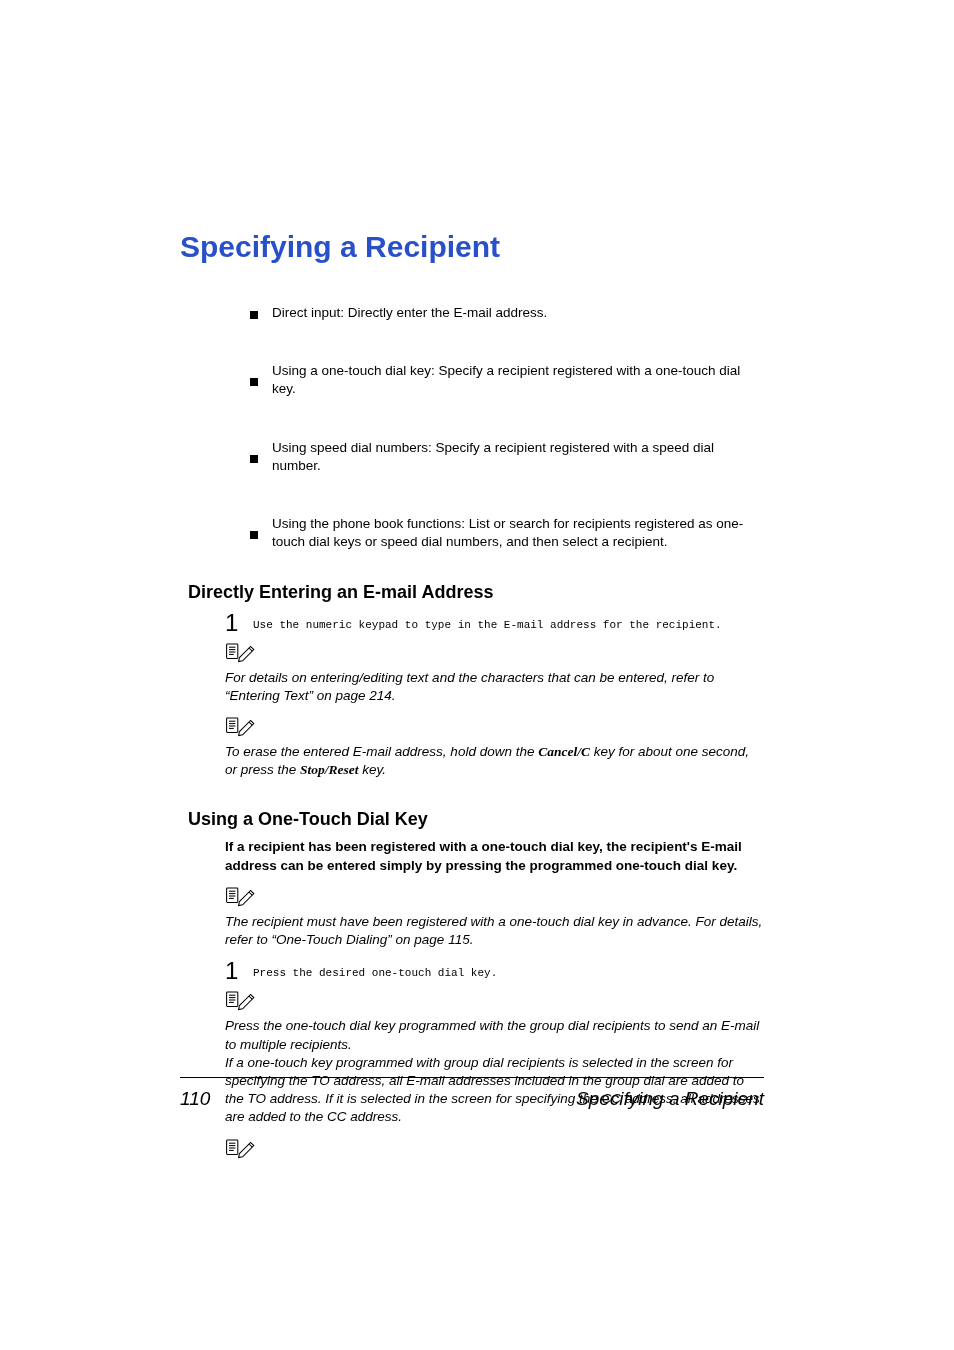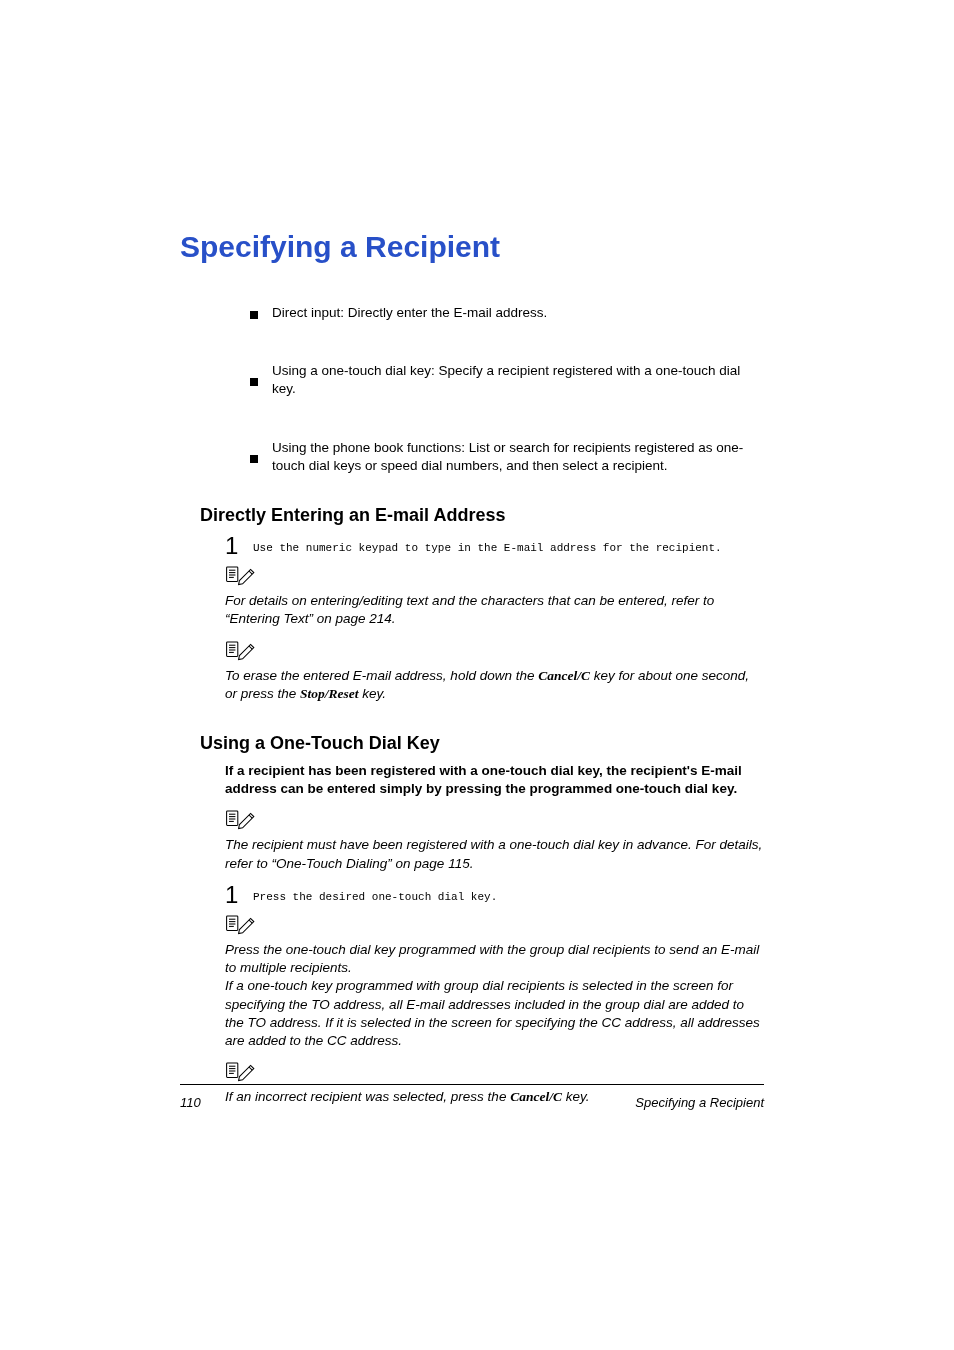--- a/index.html
+++ b/index.html
@@ -49,21 +49,21 @@
     }
     .bullet-text {
       font-size: 13.5px;
       line-height: 1.35;
     }
     .section-title {
       font-size: 18px;
       font-weight: bold;
       margin-top: 30px;
       margin-bottom: 8px;
-      margin-left: 20px;
+      margin-left: 8px;
     }
     .step {
       display: flex;
       align-items: flex-start;
       margin-left: 45px;
       margin-bottom: 6px;
     }
     .step-num {
       font-size: 24px;
       font-weight: normal;
@@ -114,21 +114,21 @@
     .footer {
       position: absolute;
       bottom: 240px;
       left: 180px;
       right: 190px;
       border-top: 1px solid #000;
       padding-top: 10px;
       display: flex;
       justify-content: space-between;
       font-style: italic;
-      font-size: 13px;
+      font-size: 19px;
     }
   </style>
 </head>
 <body>
 
 <div class="page">
 
   <h1 class="main-title">Specifying a Recipient</h1>
 
 
@@ -136,20 +136,24 @@
     <div class="bullet-item">
       <div class="bullet-marker"></div>
       <div class="bullet-text">Direct input: Directly enter the E-mail address.</div>
     </div>
     <div class="bullet-item">
       <div class="bullet-marker"></div>
       <div class="bullet-text">Using a one-touch dial key: Specify a recipient registered with a one-touch dial key.</div>
     </div>
     <div class="bullet-item">
       <div class="bullet-marker"></div>
+      <div class="bullet-text">Using speed dial numbers: Specify a recipient registered with a speed dial number.</div>
+    </div>
+    <div class="bullet-item">
+      <div class="bullet-marker"></div>
       <div class="bullet-text">Using the phone book functions: List or search for recipients registered as one-touch dial keys or speed dial numbers, and then select a recipient.</div>
     </div>
   </div>
 
   <h2 class="section-title">Directly Entering an E-mail Address</h2>
 
   <div class="step">
     <div class="step-num">1</div>
     <div class="step-text">Use the numeric keypad to type in the E-mail address for the recipient.</div>
   </div>
@@ -240,23 +244,20 @@
           <g fill="none" stroke="#000" stroke-width="1.3">
             <rect x="2" y="3" width="14" height="18" rx="1"></rect>
             <line x1="5" y1="7" x2="13" y2="7"></line>
             <line x1="5" y1="10" x2="13" y2="10"></line>
             <line x1="5" y1="13" x2="13" y2="13"></line>
             <line x1="5" y1="16" x2="11" y2="16"></line>
             <path d="M18 20 L32 6 L36 10 L22 24 L17 25 Z"></path>
             <line x1="30" y1="8" x2="34" y2="12"></line>
           </g>
         </svg>
-    </div>
-    <div class="note-text">
-      <span>If an incorrect recipient was selected, press the </span><b>Cancel/C</b><span> key.</span>
     </div>
   </div>
 
 </div>
 
 <div class="footer">
   <span>110</span>
   <span>Specifying a Recipient</span>
 </div>
 

